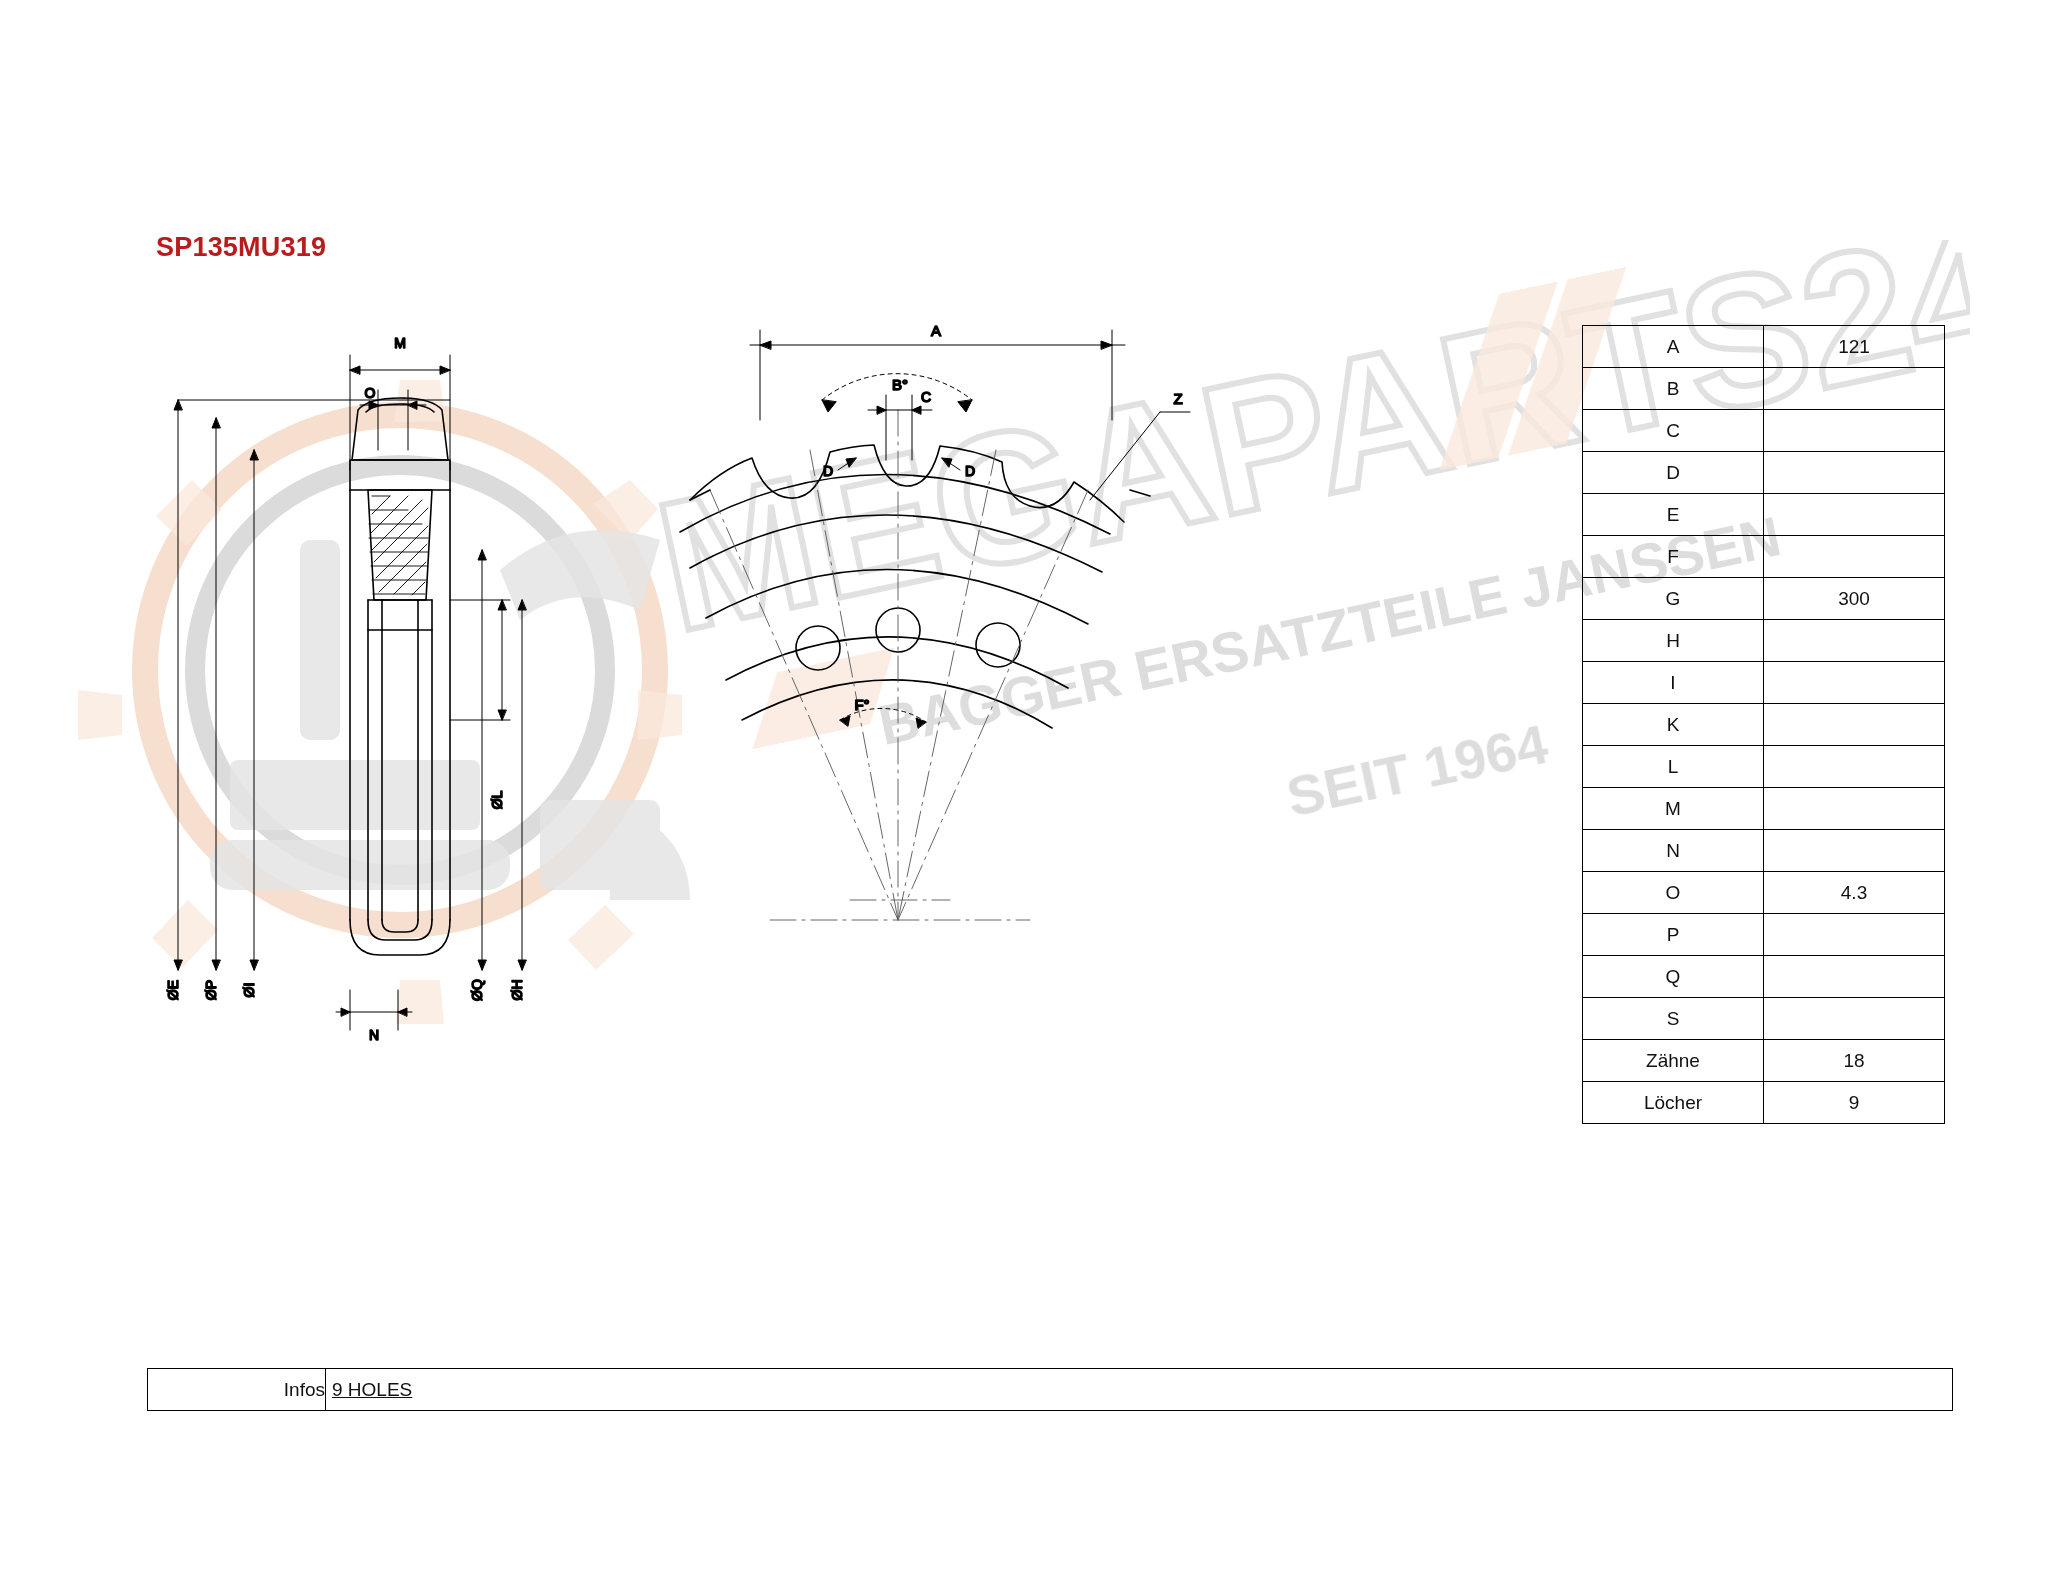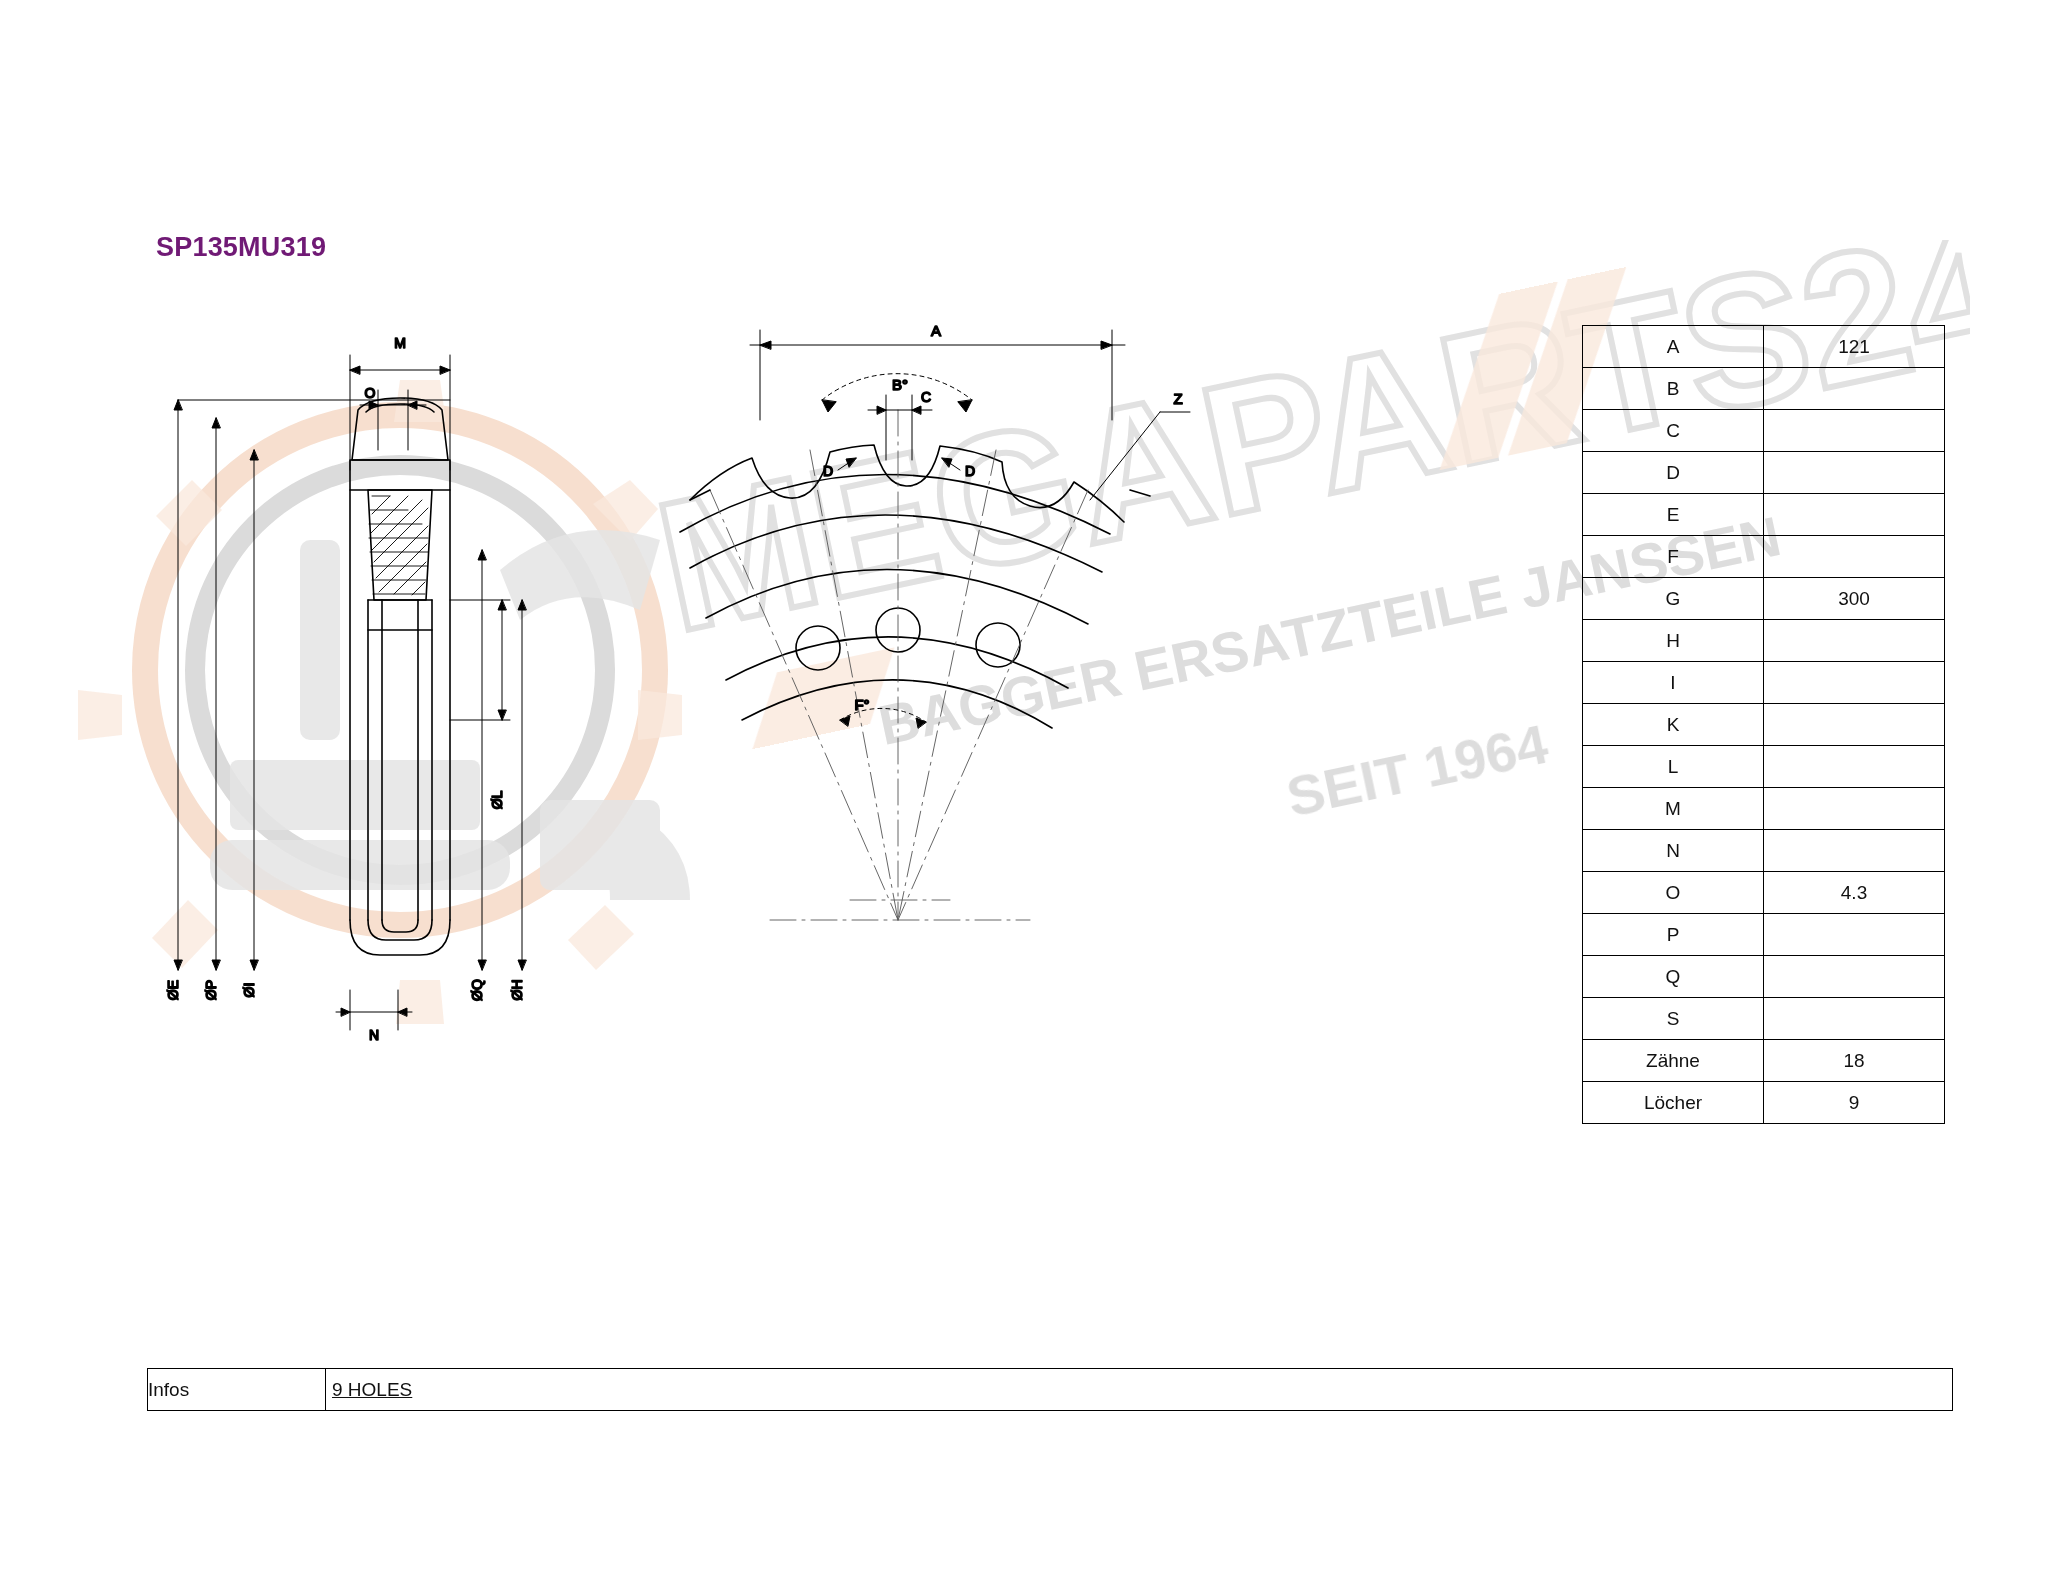--- a/index.html
+++ b/index.html
@@ -19,21 +19,21 @@
     inset: 0;
   }
 
   
   #part-title {
     position: absolute;
     left: 156px;
     top: 232px;
     font-size: 27px;
     font-weight: bold;
-    color: #701a75;
+    color: #b91c1c;
     letter-spacing: 0.2px;
   }
 
   
   #watermark {
     position: absolute;
     left: 70px;
     top: 240px;
     width: 1900px;
     height: 960px;
@@ -83,21 +83,21 @@
     color: #111111;
   }
   #infos-table td {
     border: 1px solid #000000;
     height: 41px;
     padding: 0 0 0 0;
     vertical-align: middle;
   }
   #infos-table td.infos-label {
     width: 177px;
-    text-align: left;
+    text-align: right;
   }
   #infos-table td.infos-value {
     width: 1620px;
     text-align: left;
     padding-left: 6px;
     text-decoration: underline;
   }
 </style>
 </head>
 <body>

